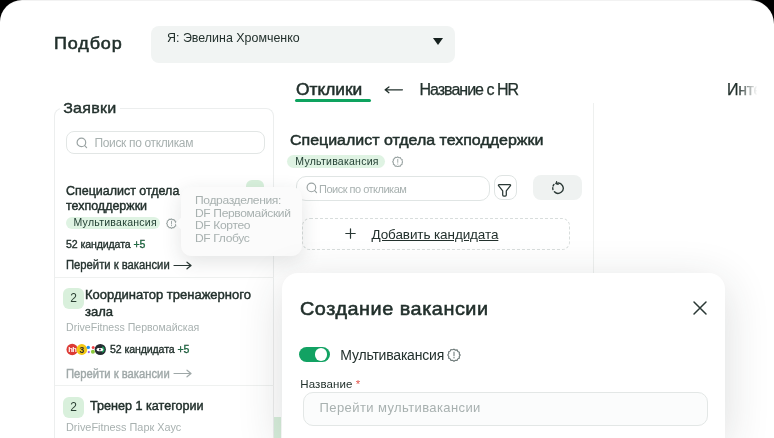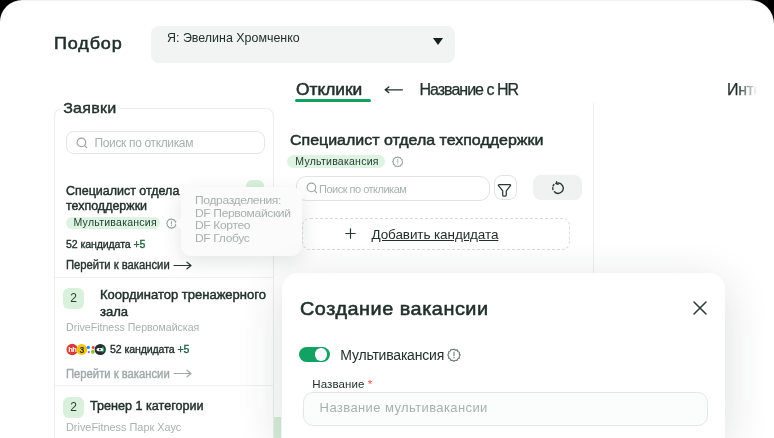--- a/index.html
+++ b/index.html
@@ -50,21 +50,21 @@
       <circle cx="12" cy="16.6" r="1.2" fill="#98a2a1"></circle>
     </svg>
   <div class="abs dark" style="left:66px;top:238.5px;font-size:11px;font-weight:400;-webkit-text-stroke:0.35px #22302c;line-height:11px;letter-spacing:-0.1px;transform:scaleX(0.96);transform-origin:0 0;">52 кандидата <span style="color:#1fa75d;">+5</span></div>
   <div class="abs dark" style="left:66px;top:259px;font-size:12.5px;font-weight:400;-webkit-text-stroke:0.4px #2a3835;line-height:12px;transform:scaleX(0.9);transform-origin:0 0;">Перейти к вакансии</div>
   <svg class="abs" style="left:173px;top:259.5px;" width="19" height="11" viewBox="0 0 19 11" fill="none">
       <path d="M1 5.5 H18 M18 5.5 L14 2.2 M18 5.5 L14 8.8" stroke="#2a3835" stroke-width="1.2" stroke-linecap="round" stroke-linejoin="round"></path>
     </svg>
   <div class="abs" style="left:55px;top:277px;width:219px;height:1px;background:#eff1f0;"></div>
 
   <div class="abs" style="left:63px;top:287.5px;width:21px;height:21px;background:#d9f0dc;border-radius:6px;color:#2a3f33;font-size:12px;line-height:21px;text-align:center;">2</div>
-  <div class="abs dark" style="left:100px;top:286.3px;font-size:13px;font-weight:400;-webkit-text-stroke:0.45px #22302c;line-height:17px;transform:scaleX(1.0);transform-origin:0 0;">Координатор тренажерного<br>зала</div>
+  <div class="abs dark" style="left:85px;top:286.3px;font-size:13px;font-weight:400;-webkit-text-stroke:0.45px #22302c;line-height:17px;transform:scaleX(1.0);transform-origin:0 0;">Координатор тренажерного<br>зала</div>
   <div class="abs gray" style="left:66px;top:322px;font-size:11.5px;line-height:11px;transform:scaleX(0.92);transform-origin:0 0;">DriveFitness Первомайская</div>
 
   <svg class="abs" style="left:66px;top:343px;" width="41" height="13" viewBox="0 0 41 13">
     <circle cx="6.2" cy="6.5" r="5.7" fill="#dc3a34"></circle>
     <text x="6.2" y="9.1" font-size="7.6" font-weight="bold" fill="#fff" text-anchor="middle" font-family="Liberation Sans" letter-spacing="-0.6">hh</text>
     <circle cx="15.8" cy="6.5" r="5.4" fill="#f2c714"></circle>
     <text x="15.8" y="9.6" font-size="8.6" font-weight="bold" fill="#2c2c2c" text-anchor="middle" font-family="Liberation Sans">3</text>
     <circle cx="22.3" cy="4.4" r="1.7" fill="#1f8fef"></circle>
     <circle cx="27.2" cy="4.6" r="1.5" fill="#f04349"></circle>
     <circle cx="22.8" cy="9.1" r="1.1" fill="#9157e5"></circle>
@@ -134,17 +134,17 @@
 
   <div class="abs" style="left:299px;top:347px;width:30.5px;height:15px;background:#12a263;border-radius:8px;"></div>
   <div class="abs" style="left:314.5px;top:348.2px;width:12.6px;height:12.6px;background:#fff;border-radius:50%;"></div>
   <div class="abs dark" style="left:340.3px;top:348.5px;font-size:14px;line-height:13px;letter-spacing:-0.2px;">Мультивакансия</div>
   <svg class="abs" style="left:447px;top:347.5px;" width="14" height="14" viewBox="0 0 24 24" fill="none">
       <path d="M12 2l2.4 1.6 2.9-.2 1.3 2.6 2.6 1.3-.2 2.9L22.6 12l-1.6 2.4.2 2.9-2.6 1.3-1.3 2.6-2.9-.2L12 22.6l-2.4-1.6-2.9.2-1.3-2.6-2.6-1.3.2-2.9L1.4 12 3 9.6l-.2-2.9 2.6-1.3 1.3-2.6 2.9.2z" stroke="#707c7b" stroke-width="2.0"></path>
       <path d="M12 7v6.2" stroke="#707c7b" stroke-width="1.9" stroke-linecap="round"></path>
       <circle cx="12" cy="16.6" r="1.2" fill="#707c7b"></circle>
     </svg>
 
-  <div class="abs" style="left:300.3px;top:379px;font-size:11.5px;line-height:11px;color:#24332e;letter-spacing:0.1px;margin-left:12px;">Название <span style="color:#e3584f;">*</span></div>
+  <div class="abs" style="left:300.3px;top:379px;font-size:11.5px;line-height:11px;color:#24332e;letter-spacing:0.1px;">Название <span style="color:#e3584f;">*</span></div>
   <div class="abs" style="left:302.5px;top:392.4px;width:405.2px;height:33.2px;border:1px solid #e3e7e6;border-radius:10px;background:#fbfcfc;"></div>
-  <div class="abs gray" style="left:319.6px;top:400.8px;font-size:13px;line-height:13px;letter-spacing:0.4px;">Название мультивакансии</div>
+  <div class="abs gray" style="left:319.6px;top:400.8px;font-size:13px;line-height:13px;letter-spacing:0.4px;">Перейти мультивакансии</div>
 
 </div>
 
 </body></html>

